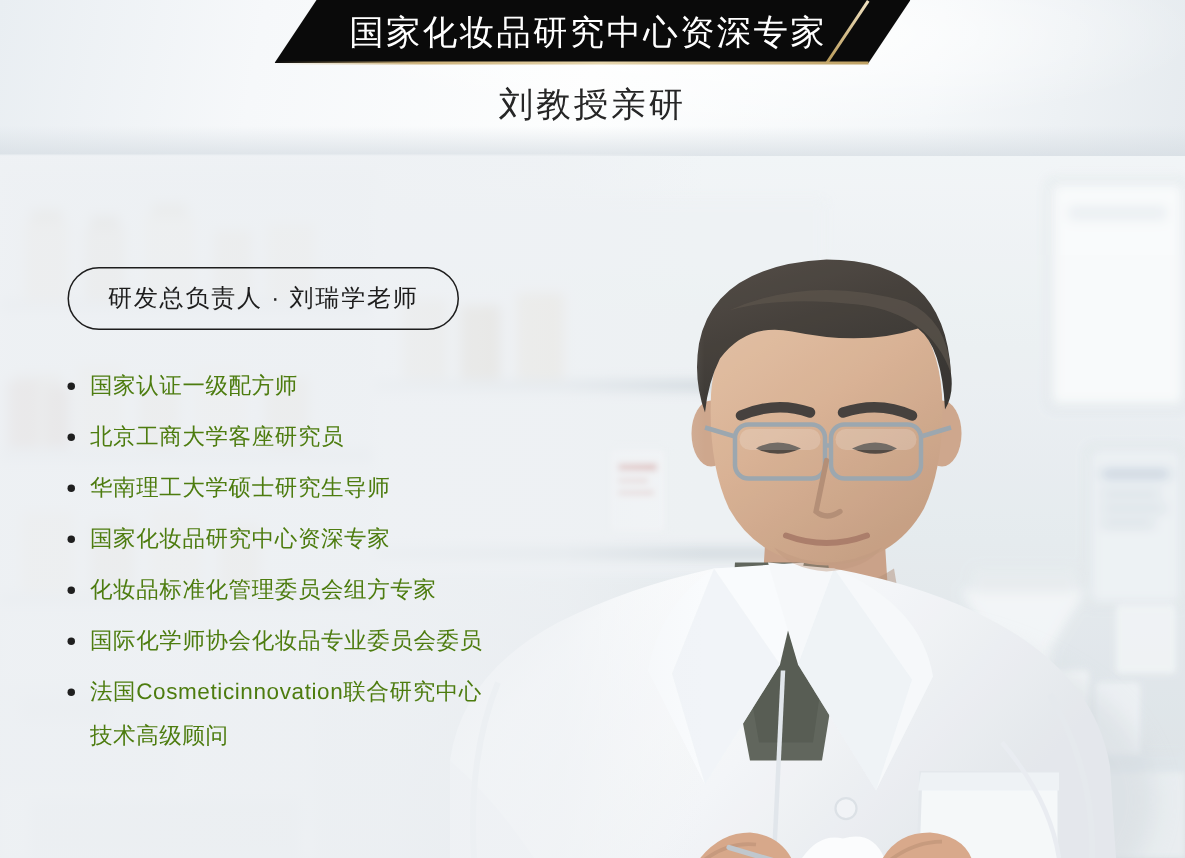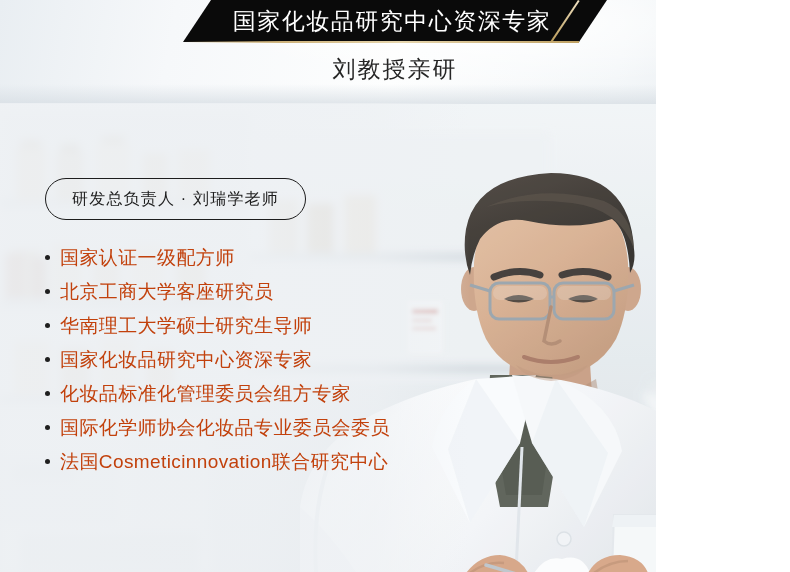--- a/index.html
+++ b/index.html
@@ -2,21 +2,21 @@
 <html><head>
 <meta charset="utf-8">
 <style>
   html, body {
     margin: 0;
     padding: 0;
     background: #ffffff;
   }
   #page {
     position: relative;
-    width: 656px;
+    width: 790px;
     height: 572px;
     overflow: hidden;
     font-family: "Liberation Sans", "DejaVu Sans", sans-serif;
     background: #eef1f4;
   }
 
   
   .top-band {
     position: absolute;
     left: 0; top: 0;
@@ -150,23 +150,23 @@
     width: 420px;
     z-index: 5;
     list-style: none;
     margin: 0;
     padding: 0;
   }
   .cred-item {
     position: relative;
     padding-left: 18px;
     margin-bottom: 5px;
-    font-size: 19px;
+    font-size: 15px;
     line-height: 29px;
-    color: #c2410c;
+    color: #4d7c0f;
     letter-spacing: 0.4px;
   }
   .cred-item .dot {
     position: absolute;
     left: 3px; top: 12px;
     width: 5px; height: 5px;
     border-radius: 50%;
     background: #1f1f1f;
   }
   .cred-item .cont {
@@ -448,16 +448,17 @@
       <span class="dot"></span>
       <span>化妆品标准化管理委员会组方专家</span>
     </li>
     <li class="cred-item">
       <span class="dot"></span>
       <span>国际化学师协会化妆品专业委员会委员</span>
     </li>
     <li class="cred-item">
       <span class="dot"></span>
       <span>法国Cosmeticinnovation联合研究中心</span>
+      <span class="cont">技术高级顾问</span>
     </li>
   </ul>
 
 </div>
 
 </body></html>

